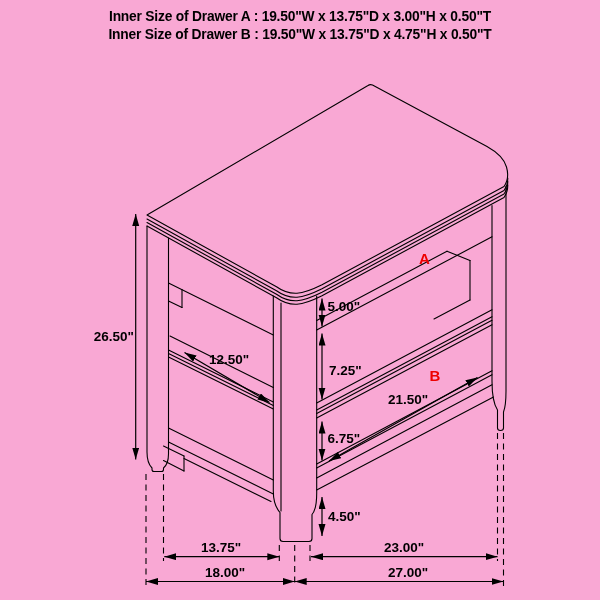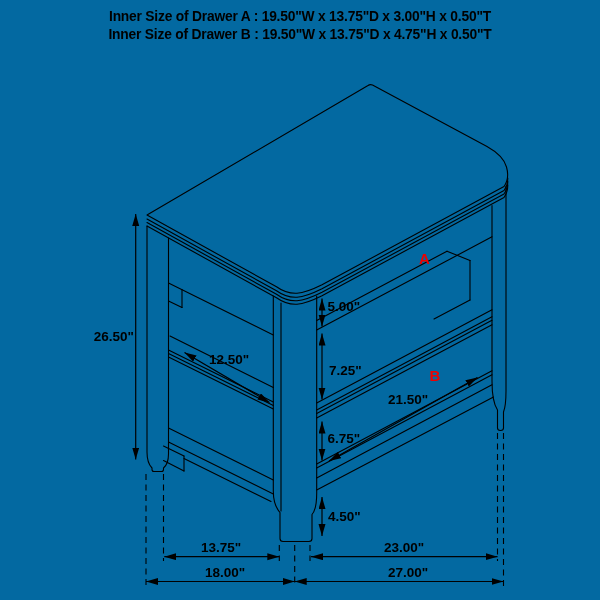--- a/index.html
+++ b/index.html
@@ -1,16 +1,16 @@
 <!DOCTYPE html>
 <html><head>
 <meta charset="utf-8">
 <style>
   html,body{margin:0;padding:0;background:#ffffff;}
-  #stage{position:relative;width:600px;height:600px;background:#0369a1;overflow:hidden;}
+  #stage{position:relative;width:600px;height:600px;background:#f9a8d4;overflow:hidden;}
   svg{display:block;}
   .ln{fill:none;stroke:#000;stroke-width:1.1;stroke-linecap:round;stroke-linejoin:round;}
   .dash{fill:none;stroke:#000;stroke-width:1.1;stroke-dasharray:6 4.5;}
   .dim{fill:none;stroke:#000;stroke-width:1.2;}
   .t{font-family:"Liberation Sans","DejaVu Sans",sans-serif;font-weight:bold;font-size:13.5px;fill:#000;}
   .hdr{font-family:"Liberation Sans","DejaVu Sans",sans-serif;font-weight:bold;font-size:13.8px;fill:#000;letter-spacing:-0.2px;}
   .red{font-family:"Liberation Sans","DejaVu Sans",sans-serif;font-weight:bold;font-size:15px;}
 </style>
 </head>
 <body>

